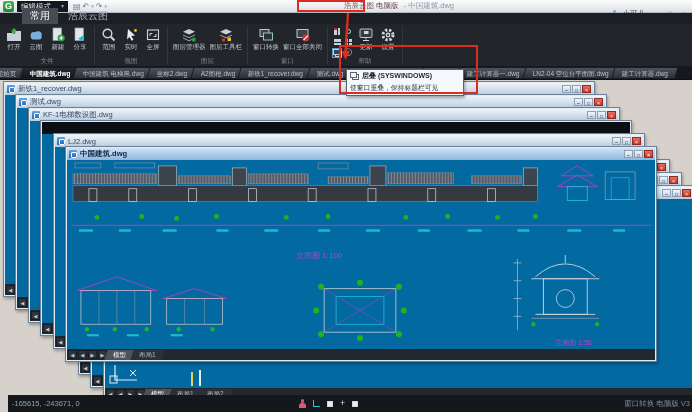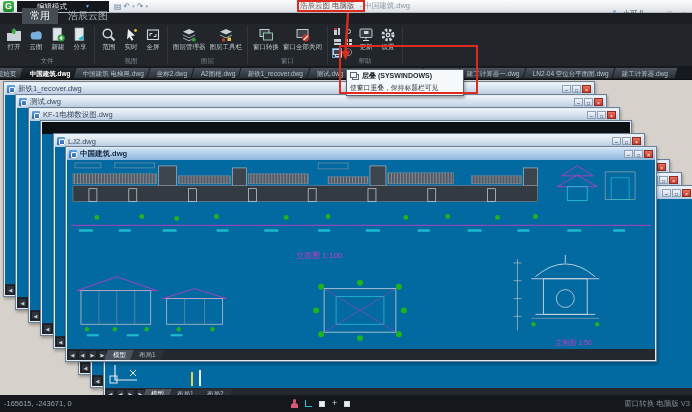--- a/index.html
+++ b/index.html
@@ -7,25 +7,25 @@
   body { font-family:"Liberation Sans","DejaVu Sans",sans-serif; background:#d6d2cb; position:relative; }
 
   
   .titlebar { position:absolute; left:0; top:0; right:0; height:13px;
     background:linear-gradient(#fdfdfd,#dde1e6); border-bottom:1px solid #b4b8be;
     display:flex; align-items:center; font-size:8px; z-index:10; }
   .logo { width:11px; height:11px; margin:0 3px; border-radius:2px; flex:0 0 auto;
     background:linear-gradient(#47b654,#1f8c2c); color:#fff; font-weight:bold;
     font-size:9px; line-height:11px; text-align:center; }
   .mode-btn { background:#14181e; color:#e8ebee; height:11px; line-height:11px;
-    padding:0 20px; display:flex; align-items:center; gap:19px; font-size:7.5px; }
+    padding:0 4px; display:flex; align-items:center; gap:10px; font-size:7.5px; }
   .mode-btn .caret { color:#6fa8dc; font-size:6px; }
   .qa { display:flex; align-items:center; gap:2px; margin-left:5px; color:#5b7a9c; font-size:8px; }
   .qa .qa-c { font-size:5px; color:#8fa6bb; }
-  .tcenter { position:absolute; left:298px; top:1px; display:flex; gap:3px; font-size:7.5px; }
+  .tcenter { position:absolute; left:298px; top:1px; display:flex; gap:3px; font-size:7.5px;padding-left:44px; }
   .t-app { color:#6a5150; padding:0 2px; }
   .t-doc { color:#8d98a5; }
   .uarea { position:absolute; right:2px; top:0; height:27px; display:flex; align-items:center; gap:4px; }
   .person { width:8px; height:8px; position:relative; }
   .person::before { content:""; position:absolute; left:2.5px; top:0; width:3px; height:3px; border-radius:50%; background:#7aa7d8; }
   .person::after { content:""; position:absolute; left:1px; top:3.5px; width:6px; height:4px; border-radius:3px 3px 0 0; background:#7aa7d8; }
   .uname { color:#444b55; font-size:7.5px; }
   .wc { color:#7a818a; font-size:7px; width:11px; text-align:center; }
 
   
@@ -87,21 +87,21 @@
   
   .tooltip { position:absolute; left:346px; top:69px; width:118px; background:#f6f9fb;
     border:1px solid #5a646e; box-shadow:1px 2px 3px rgba(0,0,0,.35); z-index:65; padding:1px 3px 2px; }
   .tt1 { display:flex; align-items:center; gap:3px; font-size:7px; color:#1c2228; font-weight:bold; }
   .tt-ic { width:7px; height:6px; border:1px solid #5a6470; box-shadow:2px 2px 0 -1px #f6f9fb, 2px 2px 0 0 #5a6470; margin:-2px 2px 0 0; flex:0 0 auto; }
   .tt2 { font-size:6.8px; color:#333a41; margin-top:2px; white-space:nowrap; }
   .redbox { position:absolute; border:2px solid #dd2b20; z-index:70; pointer-events:none; }
   #arrow-svg { position:absolute; left:0; top:0; z-index:70; pointer-events:none; }
 
   
-  .statusbar { position:absolute; left:0; right:0; bottom:0; height:17px; background:#14181d;
+  .statusbar { position:absolute; left:8px; right:0; bottom:0; height:17px; background:#14181d;
     z-index:50; display:flex; align-items:center; font-size:7.5px; color:#98a2ac; }
   .coords { margin-left:4px; }
   .sicons { position:absolute; left:290px; display:flex; align-items:center; gap:7px; }
   .sperson { width:8px; height:9px; position:relative; }
   .sperson::before { content:""; position:absolute; left:2.5px; top:0; width:3.5px; height:3.5px; border-radius:50%; background:#d85a78; }
   .sperson::after { content:""; position:absolute; left:1px; top:4px; width:6.5px; height:4.5px; border-radius:3px 3px 0 0; background:#d85a78; }
   .sL { width:7px; height:7px; border-left:1.5px solid #22c8d8; border-bottom:1.5px solid #22c8d8; }
   .ssq { width:6px; height:6px; border:1px solid #d0d6dc; background:#e8edf2; }
   .scross { color:#d0d6dc; font-size:9px; line-height:9px; }
   .brand { position:absolute; right:2px; color:#7e8892; }

